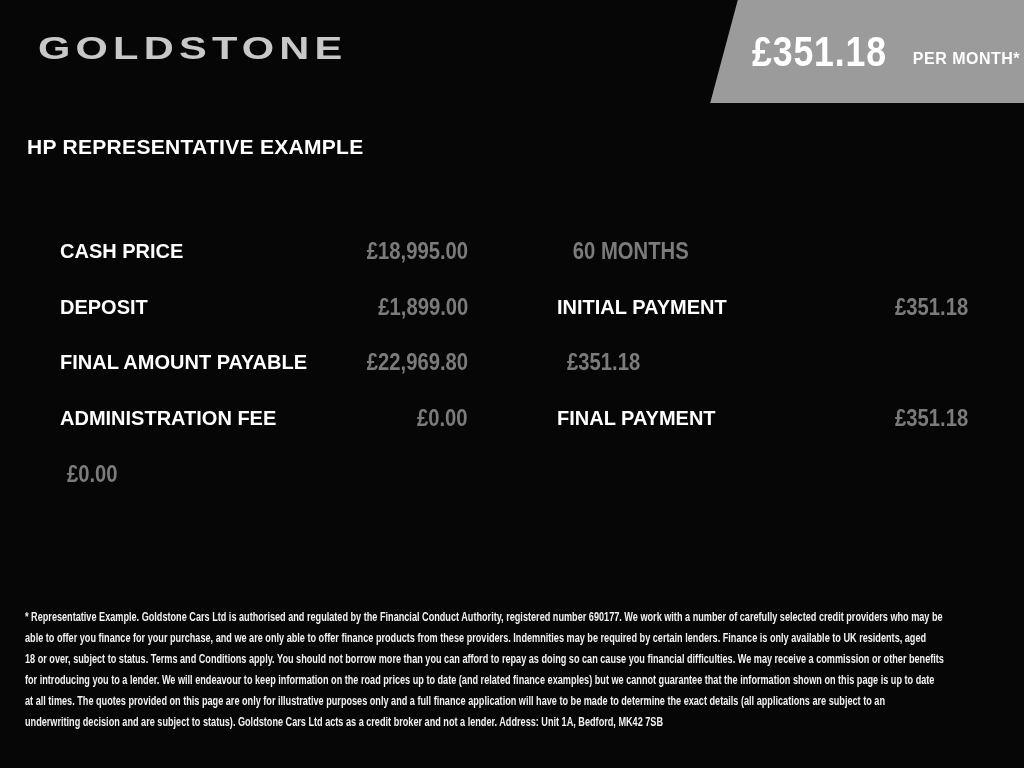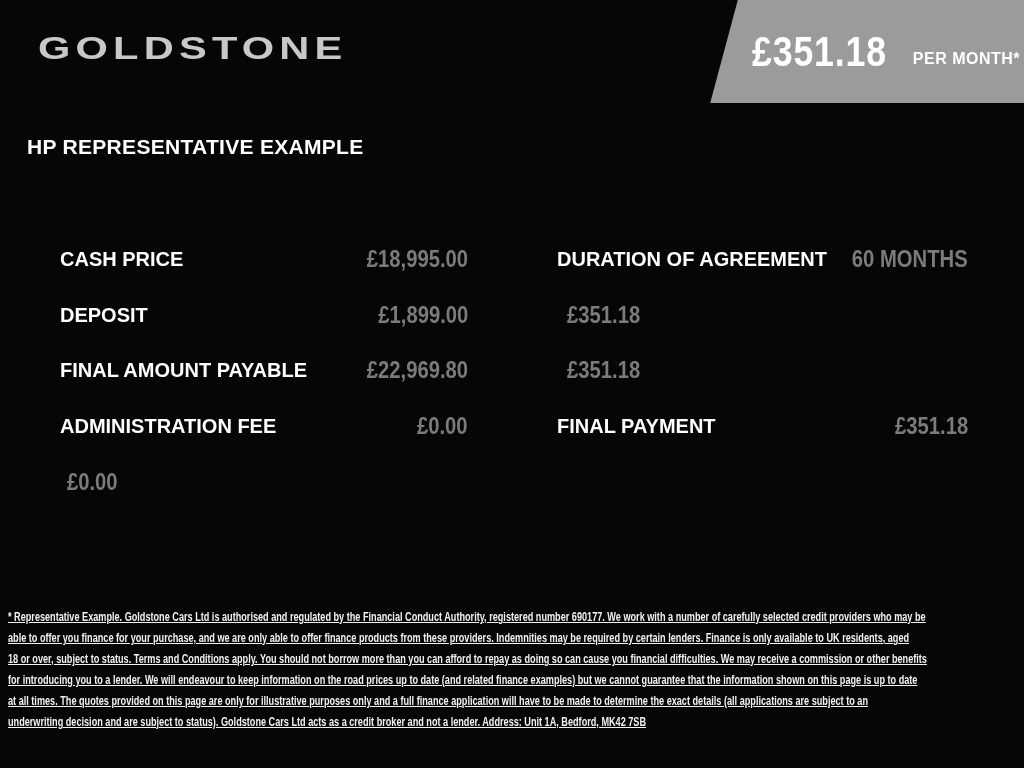--- a/index.html
+++ b/index.html
@@ -52,43 +52,42 @@
   }
   
   .page-title{
     position:absolute;left:27px;top:135px;
     color:var(--label);
     font-size:21px;font-weight:bold;letter-spacing:0.3px;
     white-space:nowrap;
     text-align:center;
   }
   
-  .col{position:absolute;top:232px;}
+  .col{position:absolute;top:224px;}
   .col-left{left:60px;width:408px;}
   .col-right{left:557px;width:411px;}
   .frow{
     height:55.6px;
     display:flex;justify-content:space-between;align-items:center;
   }
   .flabel{
     color:var(--label);
     font-size:20px;font-weight:bold;
     white-space:nowrap;
   }
   .fvalue{
     color:var(--value);
     font-size:23px;font-weight:bold;
     white-space:nowrap;
     display:inline-block;transform:scaleX(0.88);transform-origin:right center;
   }
   
   .fineprint{
-    position:absolute;left:8px;top:607px;width:990px;
+    position:absolute;left:25px;top:607px;width:990px;
     color:var(--fineprint);
-    text-decoration:underline;
   }
   .fineprint div{
     font-size:12.5px;font-weight:bold;line-height:21px;
     white-space:nowrap;
     transform:scaleX(0.73);transform-origin:left center;
   }
 </style>
 </head>
 <body>
 
@@ -120,24 +119,24 @@
     <span class="flabel">ADMINISTRATION FEE</span>
     <span class="fvalue">£0.00</span>
   </div>
   <div class="frow">
     <span class="fvalue">£0.00</span>
   </div>
 </div>
 
 <div class="col col-right">
   <div class="frow">
-    <span class="flabel">DURATION OF AGREEMENT</span>
     <span class="fvalue">60 MONTHS</span>
   </div>
   <div class="frow">
+    <span class="flabel">INITIAL PAYMENT</span>
     <span class="fvalue">£351.18</span>
   </div>
   <div class="frow">
     <span class="fvalue">£351.18</span>
   </div>
   <div class="frow">
     <span class="flabel">FINAL PAYMENT</span>
     <span class="fvalue">£351.18</span>
   </div>
 </div>

